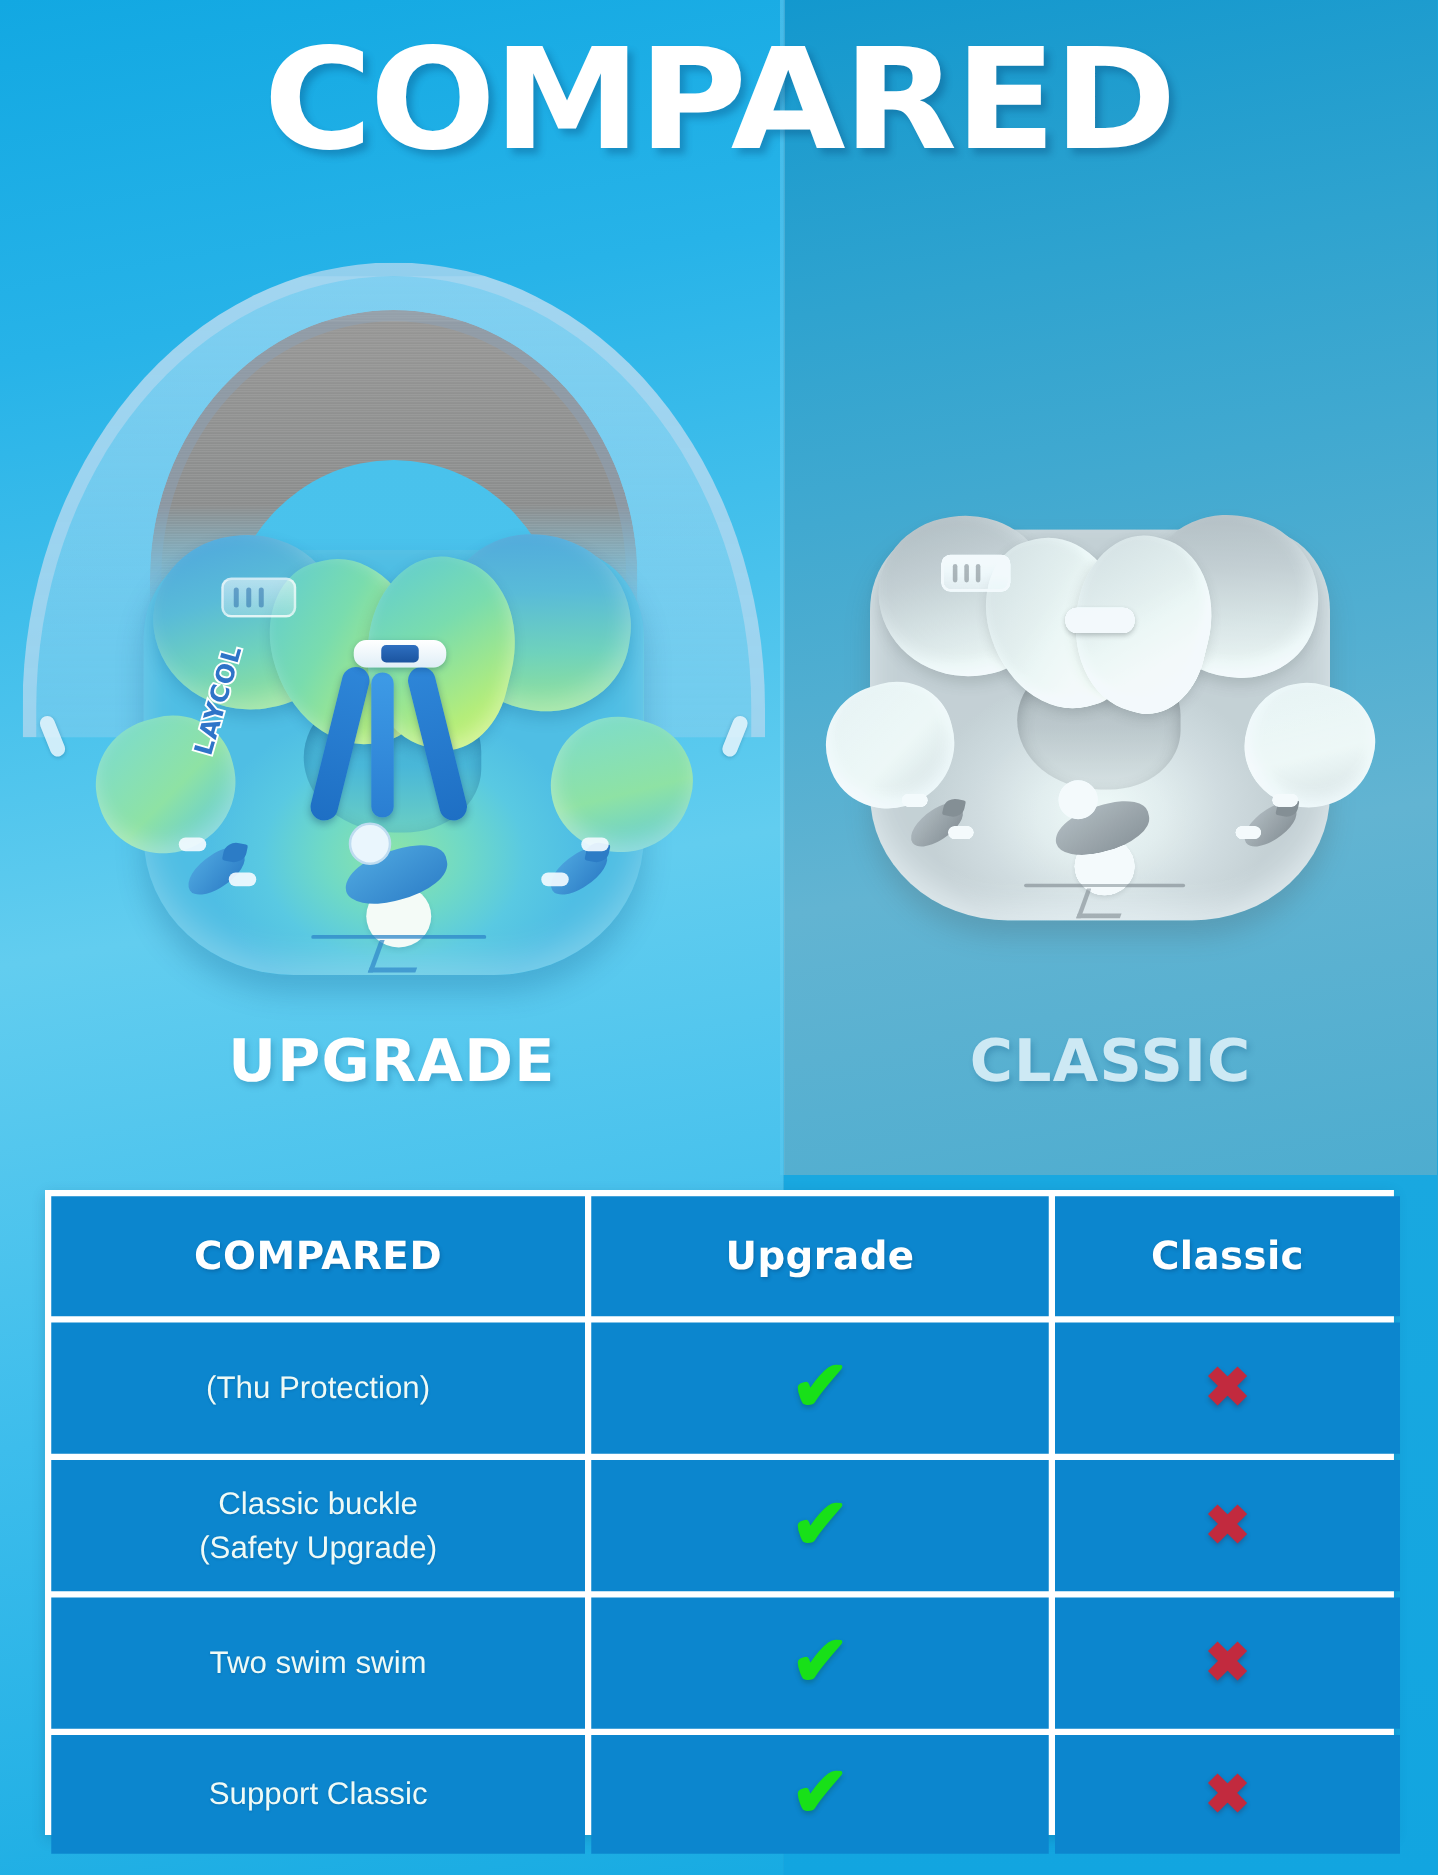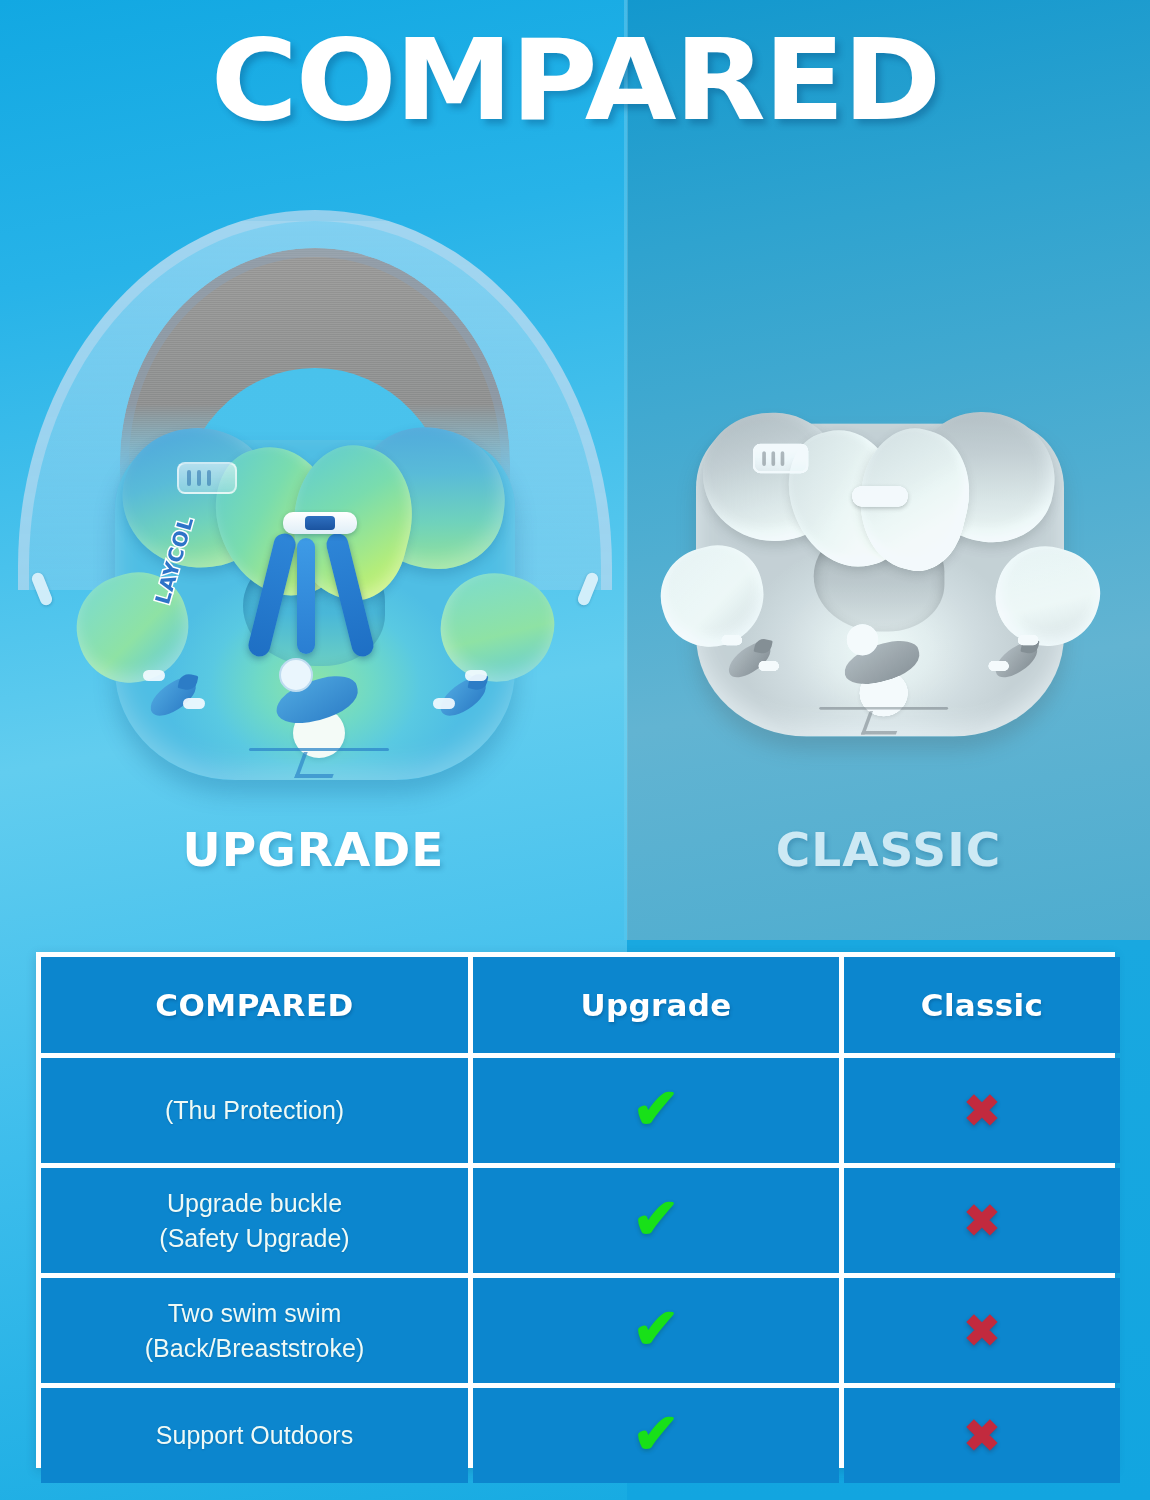--- a/index.html
+++ b/index.html
@@ -386,47 +386,46 @@
     </div>
     <div class="cell">
       <span class="tick">✔</span>
     </div>
     <div class="cell">
       <span class="cross">✖</span>
     </div>
 
     <div class="cell">
       <div class="feat">
-        <div>Upgrade buckle</div>
+        <div>Classic buckle</div>
         <div>(Safety Upgrade)</div>
       </div>
     </div>
     <div class="cell">
       <span class="tick">✔</span>
     </div>
     <div class="cell">
       <span class="cross">✖</span>
     </div>
 
     <div class="cell">
       <div class="feat">
         <div>Two swim swim</div>
-        <div>(Back/Breaststroke)</div>
       </div>
     </div>
     <div class="cell">
       <span class="tick">✔</span>
     </div>
     <div class="cell">
       <span class="cross">✖</span>
     </div>
 
     <div class="cell">
       <div class="feat">
-        <div>Support Outdoors</div>
+        <div>Support Classic</div>
       </div>
     </div>
     <div class="cell">
       <span class="tick">✔</span>
     </div>
     <div class="cell">
       <span class="cross">✖</span>
     </div>
 
   </div>

